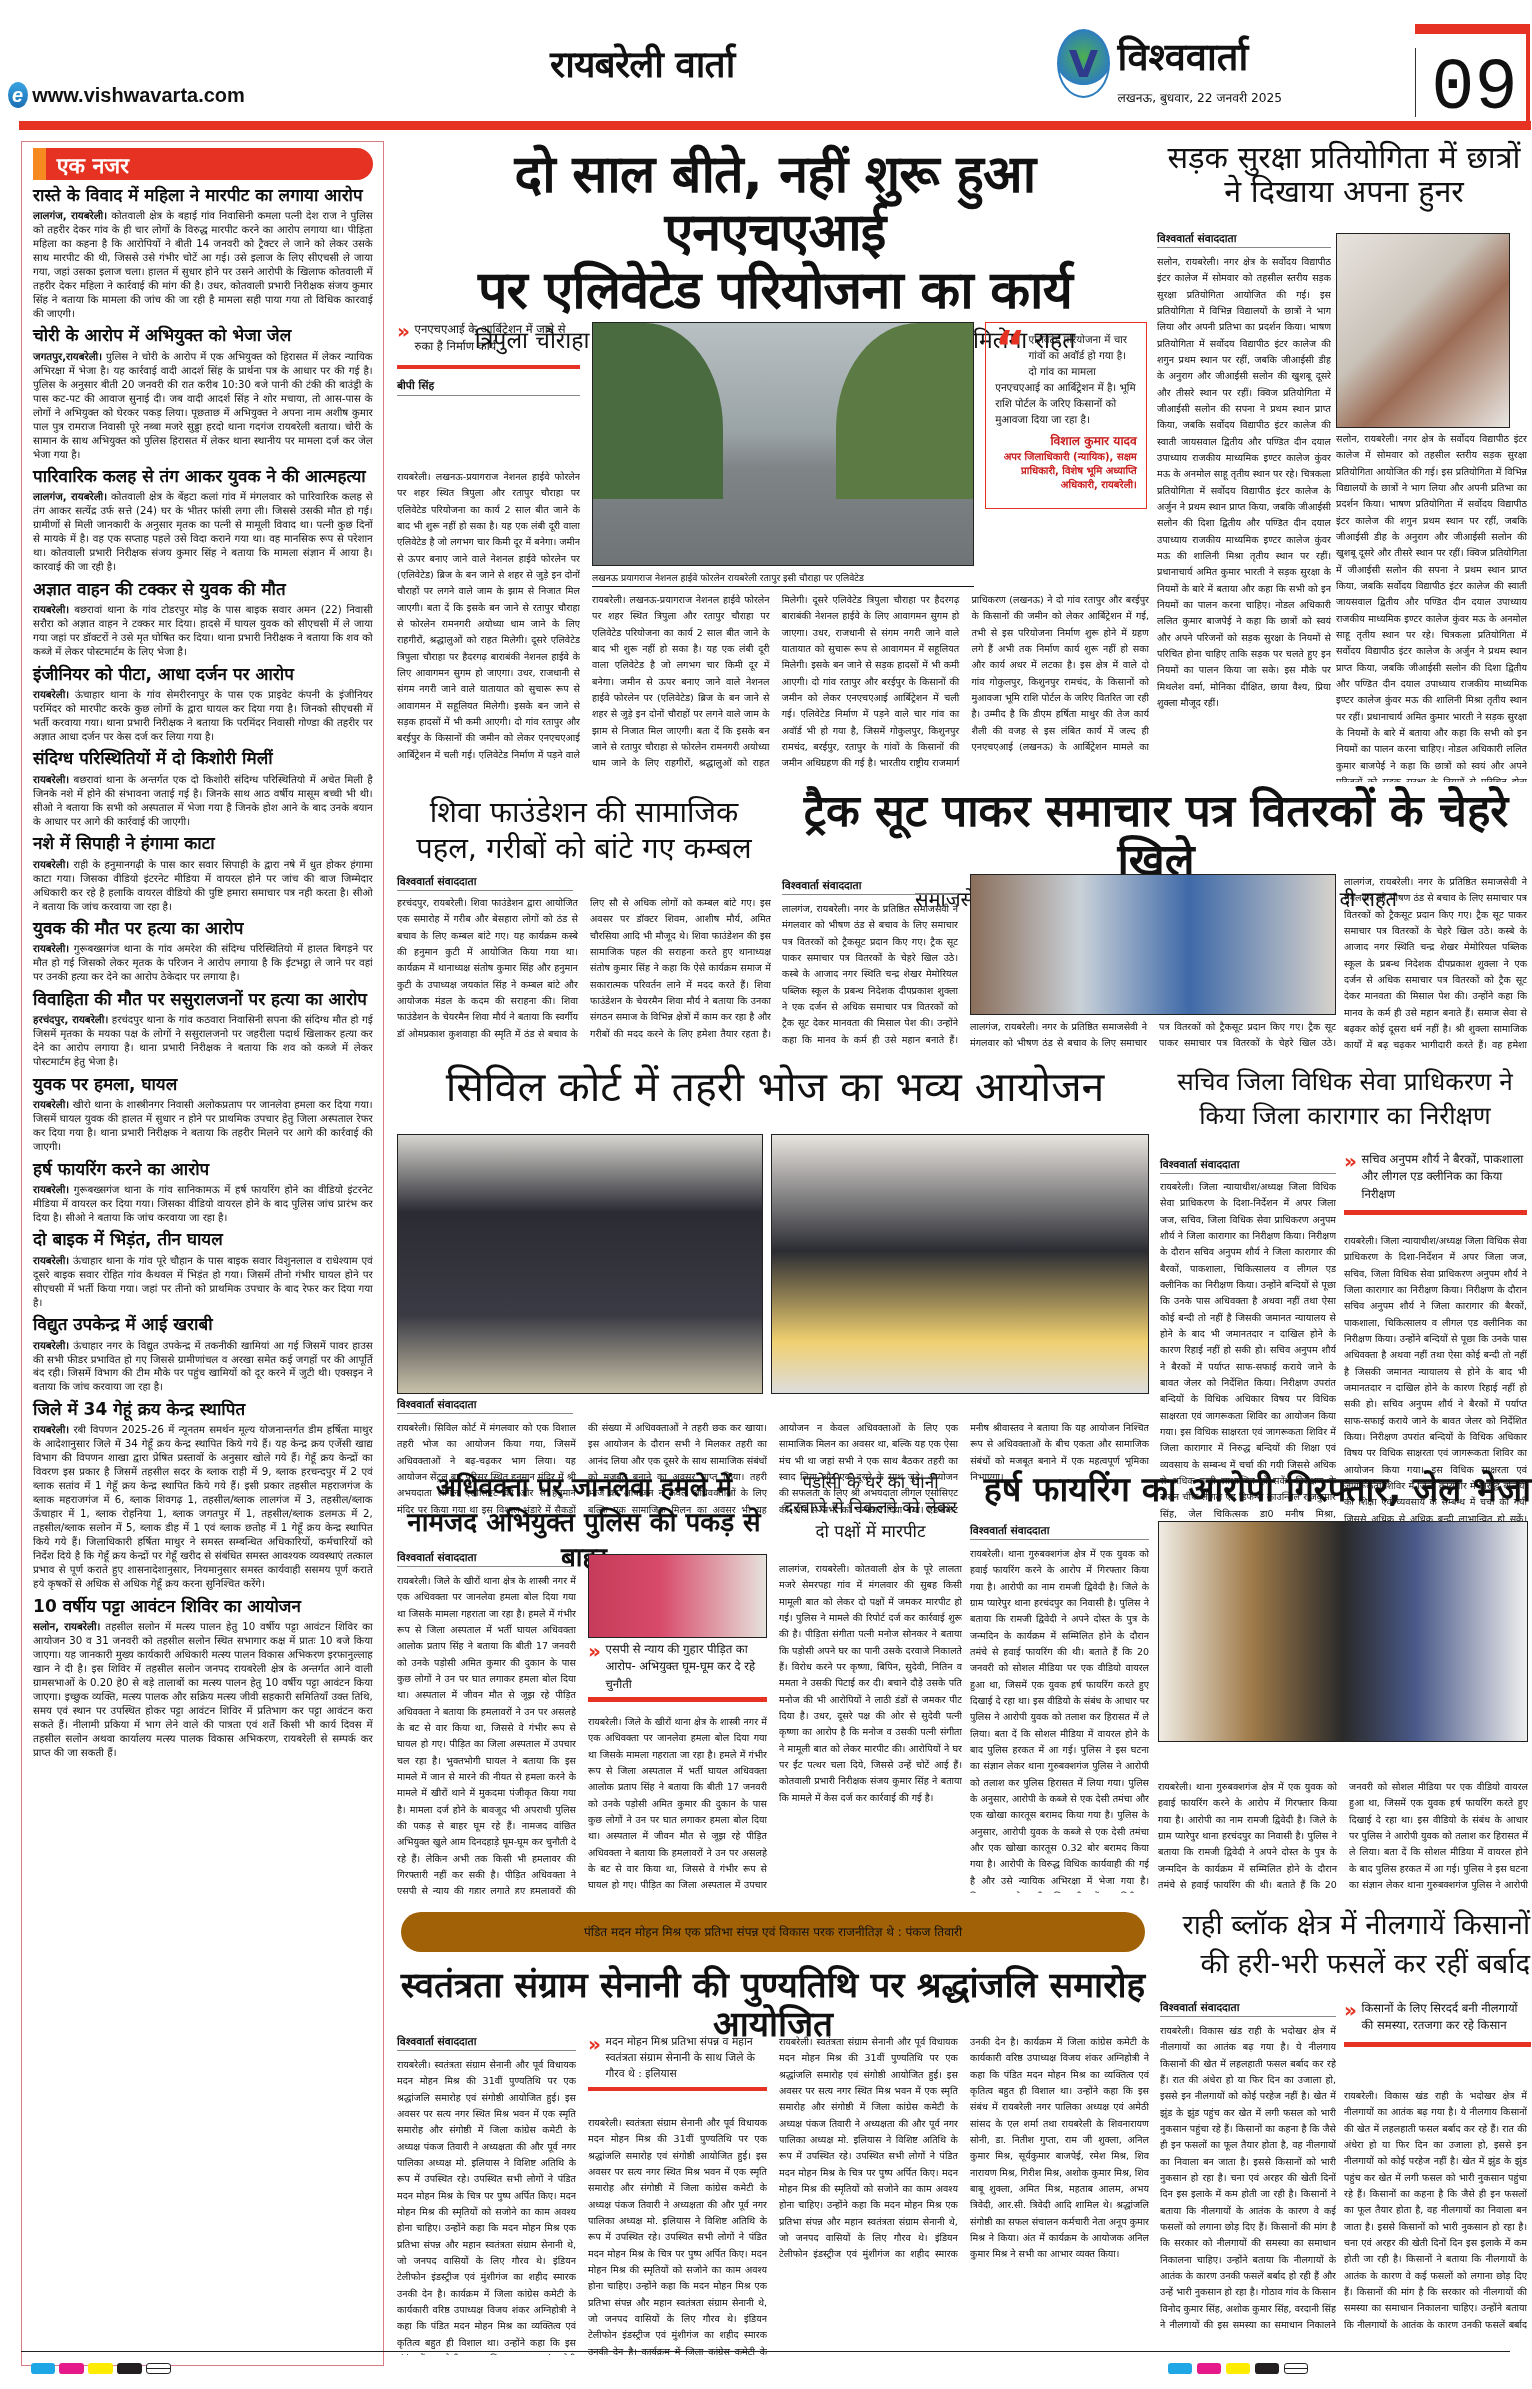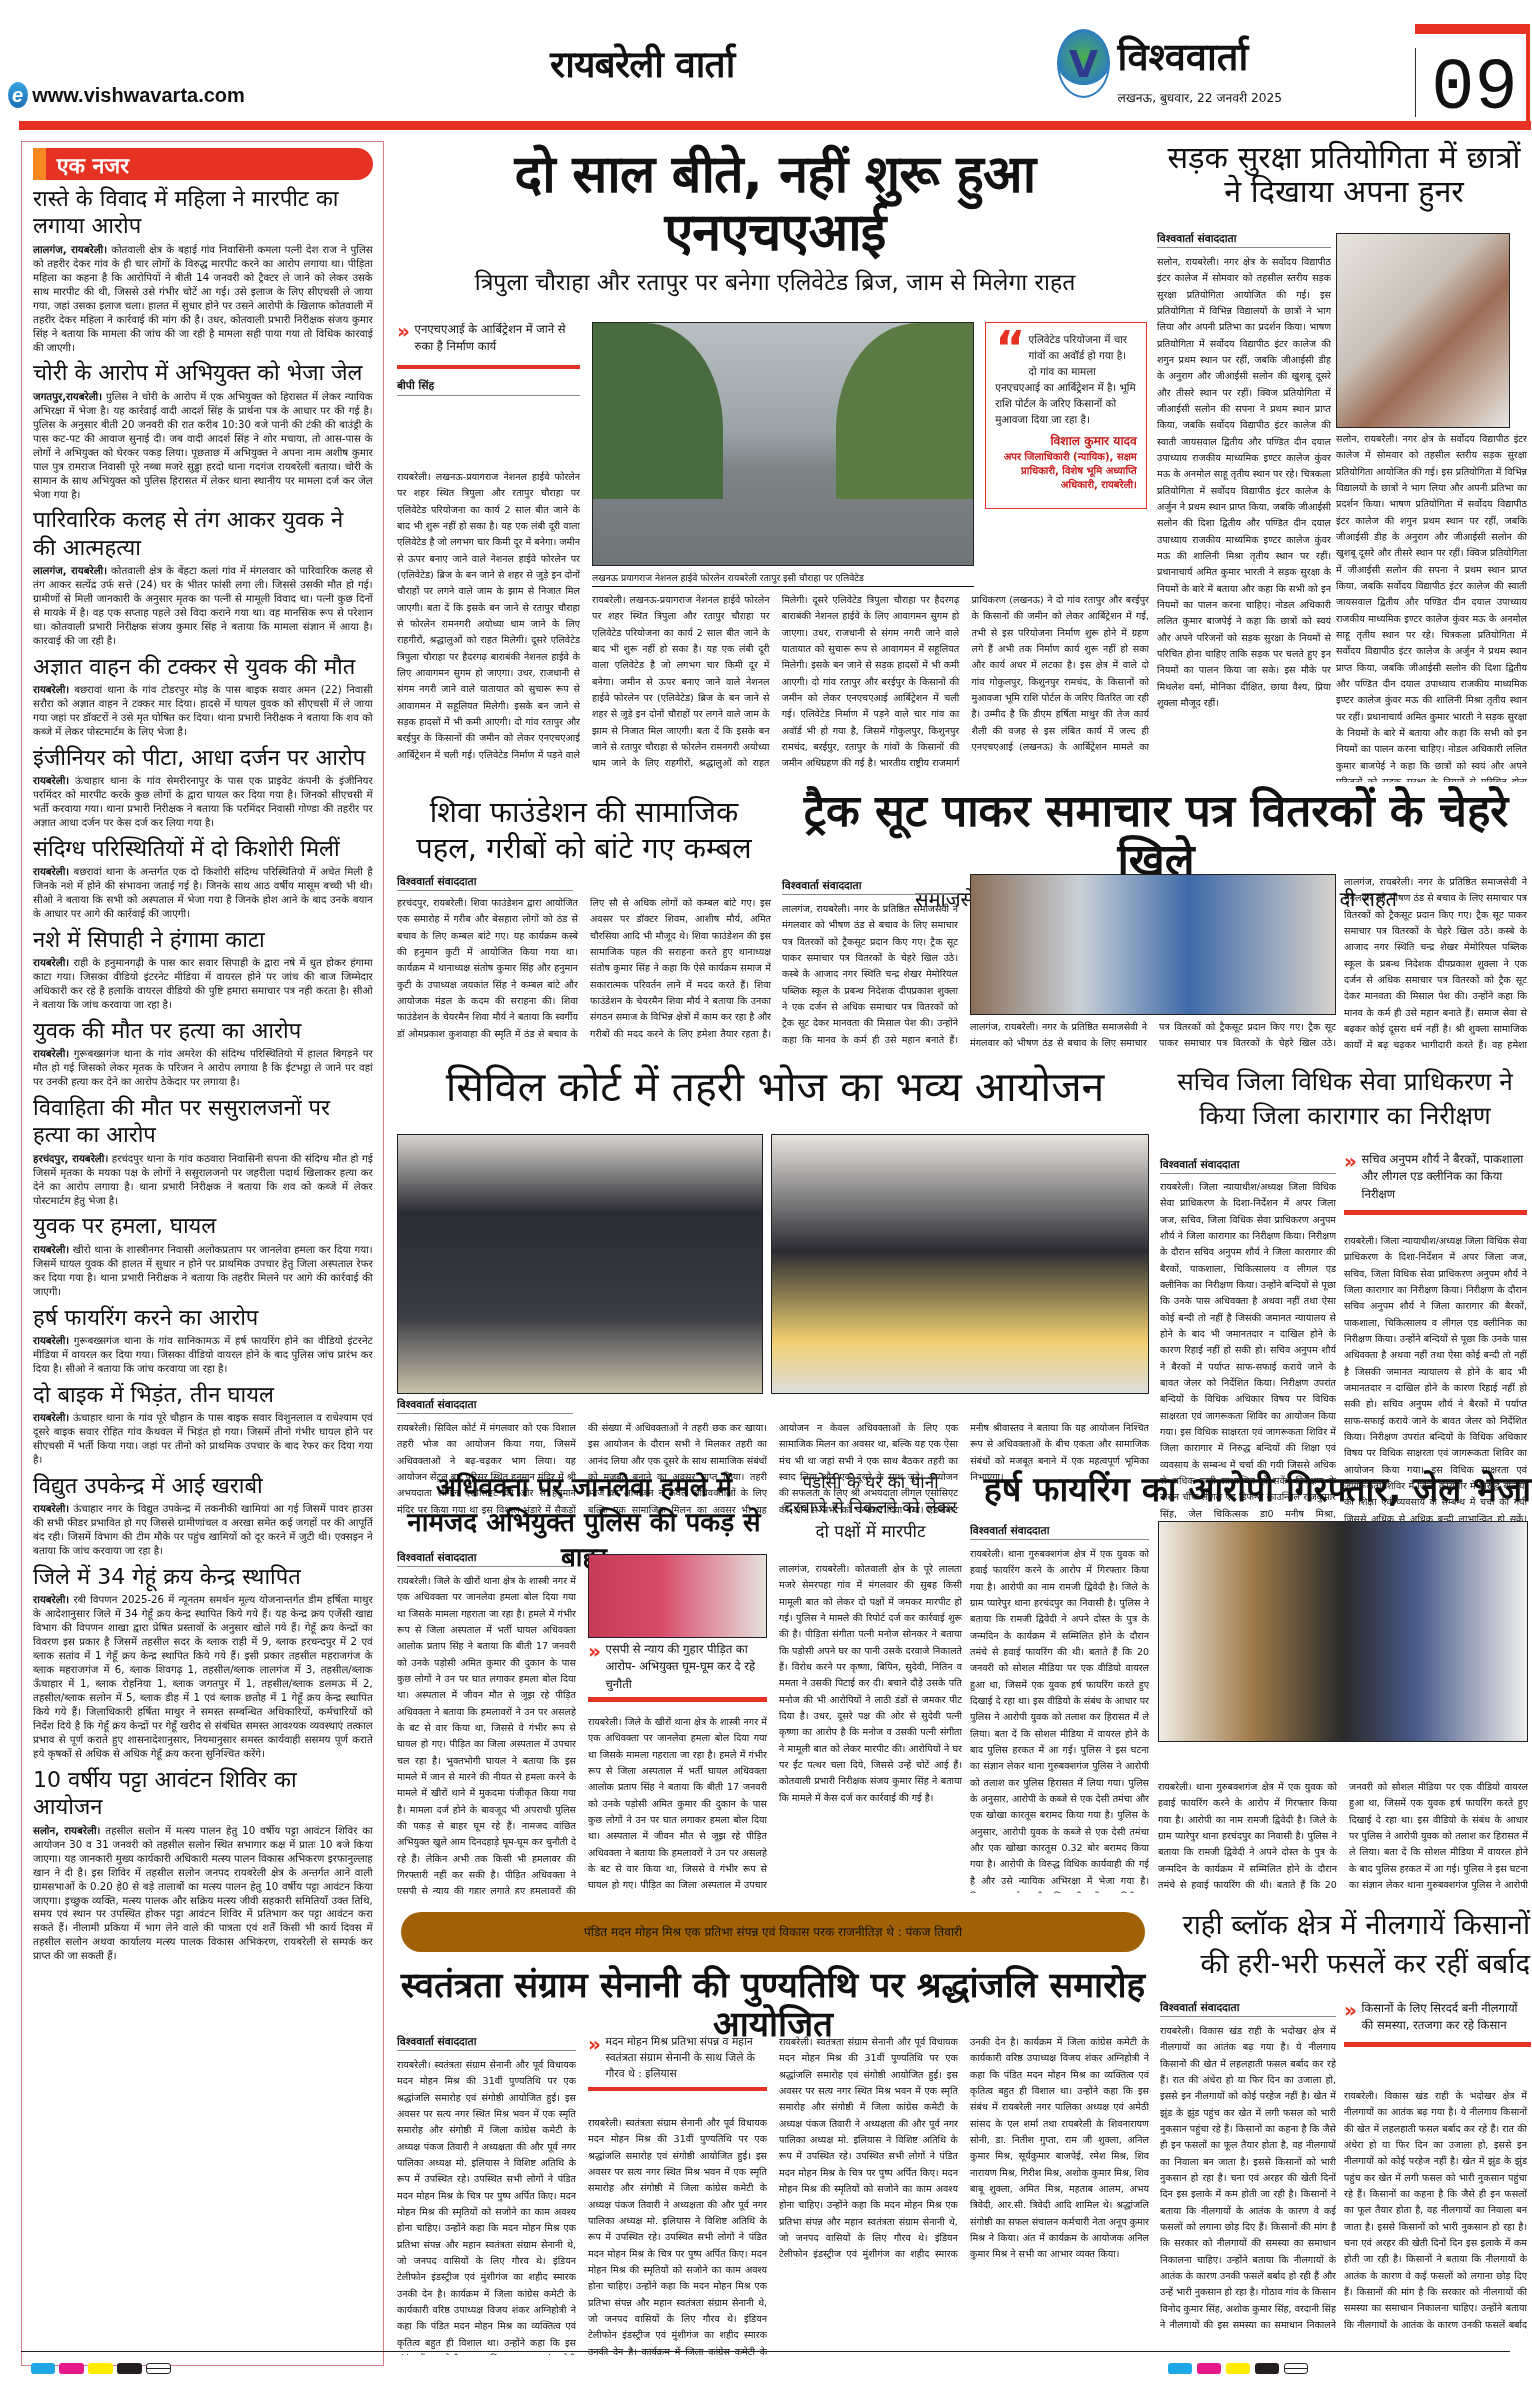--- a/index.html
+++ b/index.html
@@ -13,21 +13,21 @@
 .logo-mark{width:53px;height:69px;border-radius:50%;background:radial-gradient(circle at 50% 40%,#4caf50 0,#2e7dbf 60%,#fff 62%);border:2.3px solid #2e7dbf;color:#2e3a8c;font-weight:bold;font-size:38px;text-align:center;line-height:66px}
 .logo-name{font-size:38px;font-weight:bold}
 .logo-date{font-size:12.2px;margin-top:8px}
 .page-no{left:1415px;top:24.4px;width:115px;height:103px;border-top:10.7px solid #e53222;border-right:4.6px solid #e53222}
 .page-no-inner{position:absolute;left:0;top:13.7px;border-left:1.5px solid #333;height:69px;padding-left:15.3px;font-size:72px;font-family:Liberation Mono, monospace}
 .redbar{left:19px;top:121px;width:1512px;height:9.2px;background:#e53222}
 
 
 .leftcol{left:21.4px;top:141px;width:363px;height:2225px;border:1.5px solid #d97c85;padding:6.1px 10.7px}
 .ek-nazar{background:#e53222;border-radius:0 17px 17px 0;border-left:13.7px solid #f6891f;color:#fff;font-weight:bold;font-size:21.4px;padding:1.5px 10.7px;margin-bottom:4.6px}
-.brief h3{font-size:22px;font-weight:normal;line-height:1.25;margin:4.6px 0 3.1px}
+.brief h3{font-size:17px;font-weight:bold;line-height:1.25;margin:4.6px 0 3.1px}
 .brief p{font-size:10.2px;line-height:1.37;text-align:justify}
 .brief p b{font-weight:bold}
 
 
 .hl{font-weight:bold;color:#111;line-height:1.12}
 .col-text{font-size:9.5px;line-height:1.72;text-align:justify;column-gap:12.2px}
 .byline{font-size:10.7px;font-weight:bold;border-bottom:1.5px solid #888;padding-bottom:2.3px;margin-bottom:3.1px}
 .photo{background:#999;border:1.5px solid #222;overflow:hidden}
 .callout{font-size:11.5px;line-height:1.5;display:flex;gap:4.6px}
 .chev{color:#e53222;font-weight:bold;font-size:20px;line-height:1}
@@ -121,20 +121,21 @@
       </div>
       <div class="brief">
         <h3>10 वर्षीय पट्टा आवंटन शिविर का आयोजन</h3>
         <p><b>सलोन, रायबरेली।</b> <span>तहसील सलोन में मत्स्य पालन हेतु 10 वर्षीय पट्टा आवंटन शिविर का आयोजन 30 व 31 जनवरी को तहसील सलोन स्थित सभागार कक्ष में प्रातः 10 बजे किया जाएगा। यह जानकारी मुख्य कार्यकारी अधिकारी मत्स्य पालन विकास अभिकरण इरफानुल्लाह खान ने दी है। इस शिविर में तहसील सलोन जनपद रायबरेली क्षेत्र के अन्तर्गत आने वाली ग्रामसभाओं के 0.20 हे0 से बड़े तालाबों का मत्स्य पालन हेतु 10 वर्षीय पट्टा आवंटन किया जाएगा। इच्छुक व्यक्ति, मत्स्य पालक और सक्रिय मत्स्य जीवी सहकारी समितियाँ उक्त तिथि, समय एवं स्थान पर उपस्थित होकर पट्टा आवंटन शिविर में प्रतिभाग कर पट्टा आवंटन करा सकते हैं। नीलामी प्रकिया में भाग लेने वाले की पात्रता एवं शर्तें किसी भी कार्य दिवस में तहसील सलोन अथवा कार्यालय मत्स्य पालक विकास अभिकरण, रायबरेली से सम्पर्क कर प्राप्त की जा सकती हैं।</span></p>
       </div>
     </div>
 </div>
 
 <div class="abs" style="left:397px;top:145px;width:756px">
   <div class="hl" style="font-size:52px;text-align:center;letter-spacing:-0.8px">दो साल बीते, नहीं शुरू हुआ एनएचएआई</div>
+  <div class="hl" style="font-size:52px;text-align:center;letter-spacing:-0.8px">पर एलिवेटेड परियोजना का कार्य</div>
   <div style="font-size:23px;text-align:center;margin-top:3.1px">त्रिपुला चौराहा और रतापुर पर बनेगा एलिवेटेड ब्रिज, जाम से मिलेगा राहत</div>
 </div>
 <div class="abs" style="left:397px;top:321px;width:183px">
   <div class="callout">
     <span class="chev">»</span>
     <span>एनएचएआई के आर्बिट्रेशन में जाने से रुका है निर्माण कार्य</span>
   </div>
   <div class="redline" style="margin:9.2px 0"></div>
   <div class="byline">बीपी सिंह</div>
 </div>

